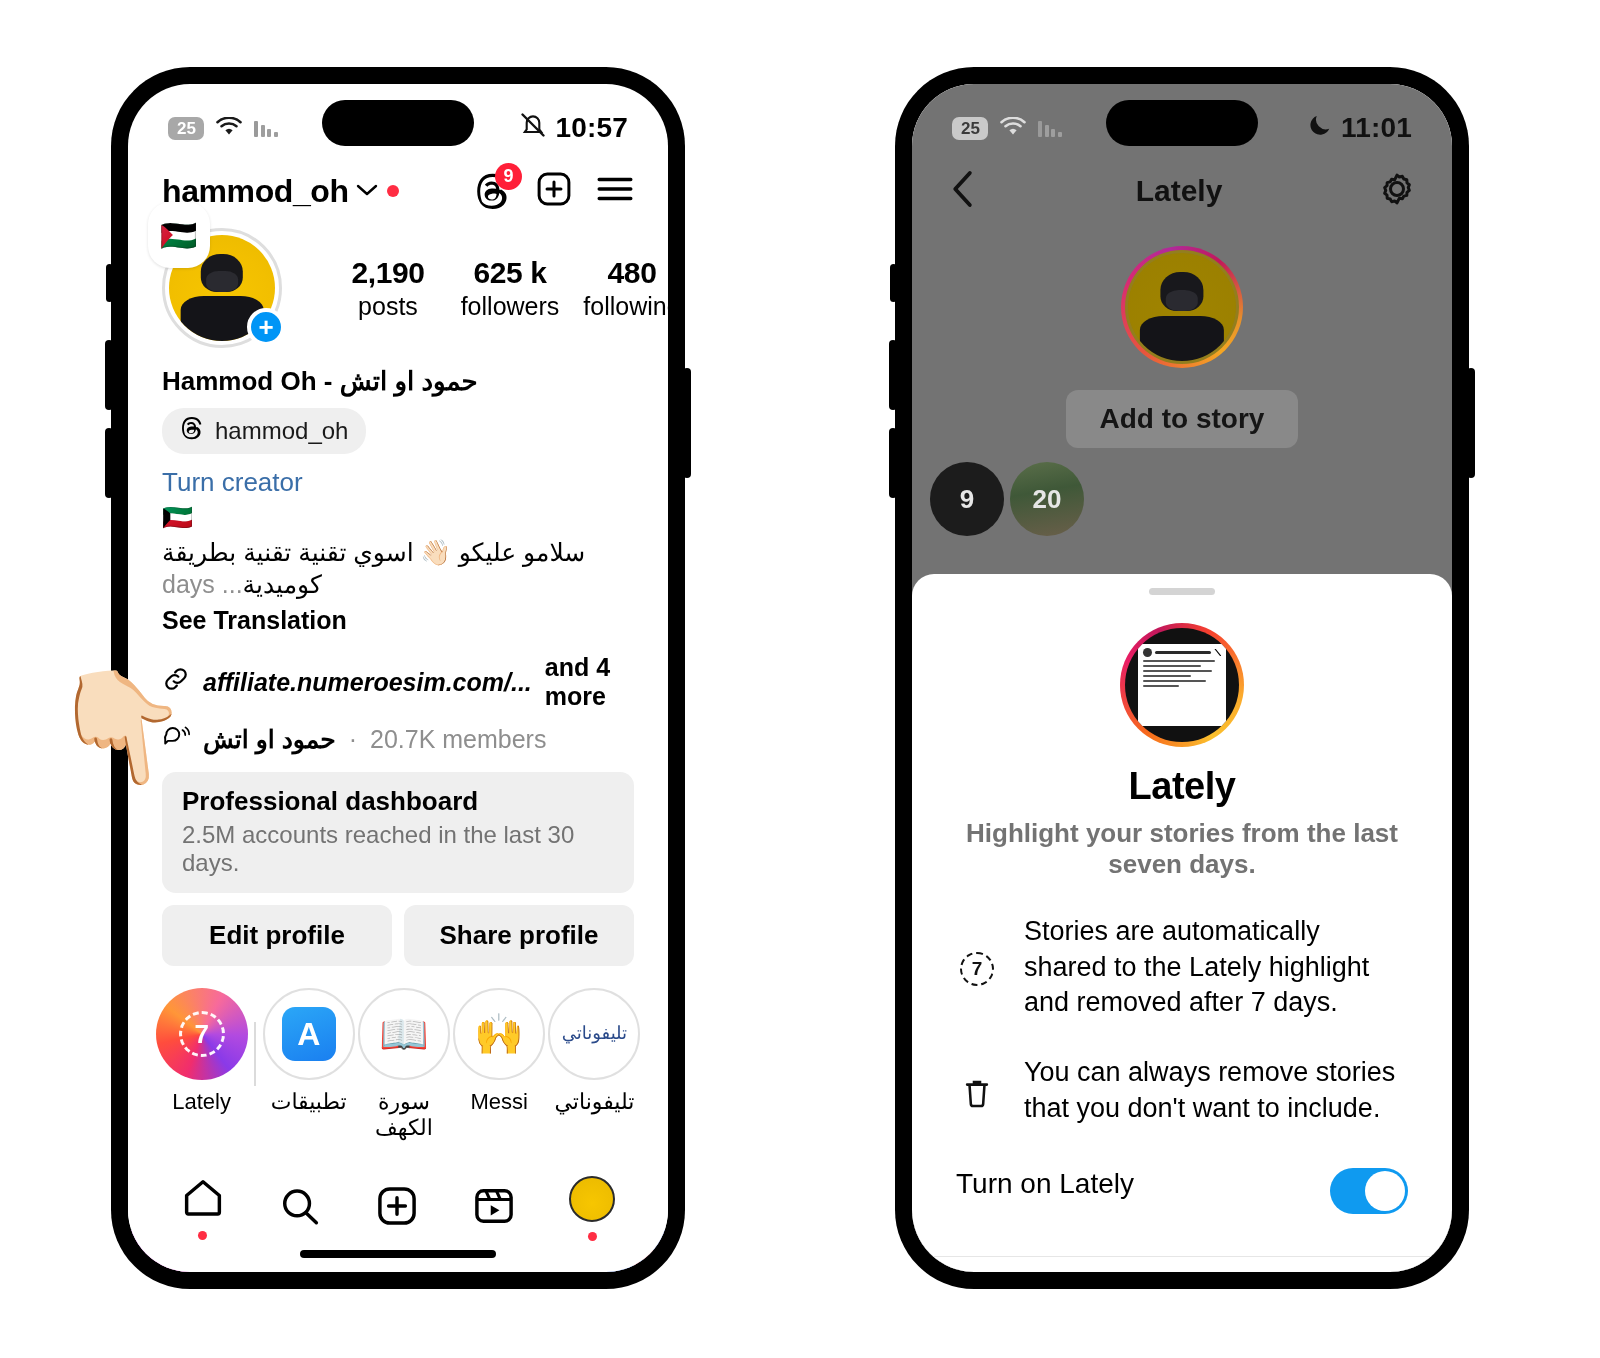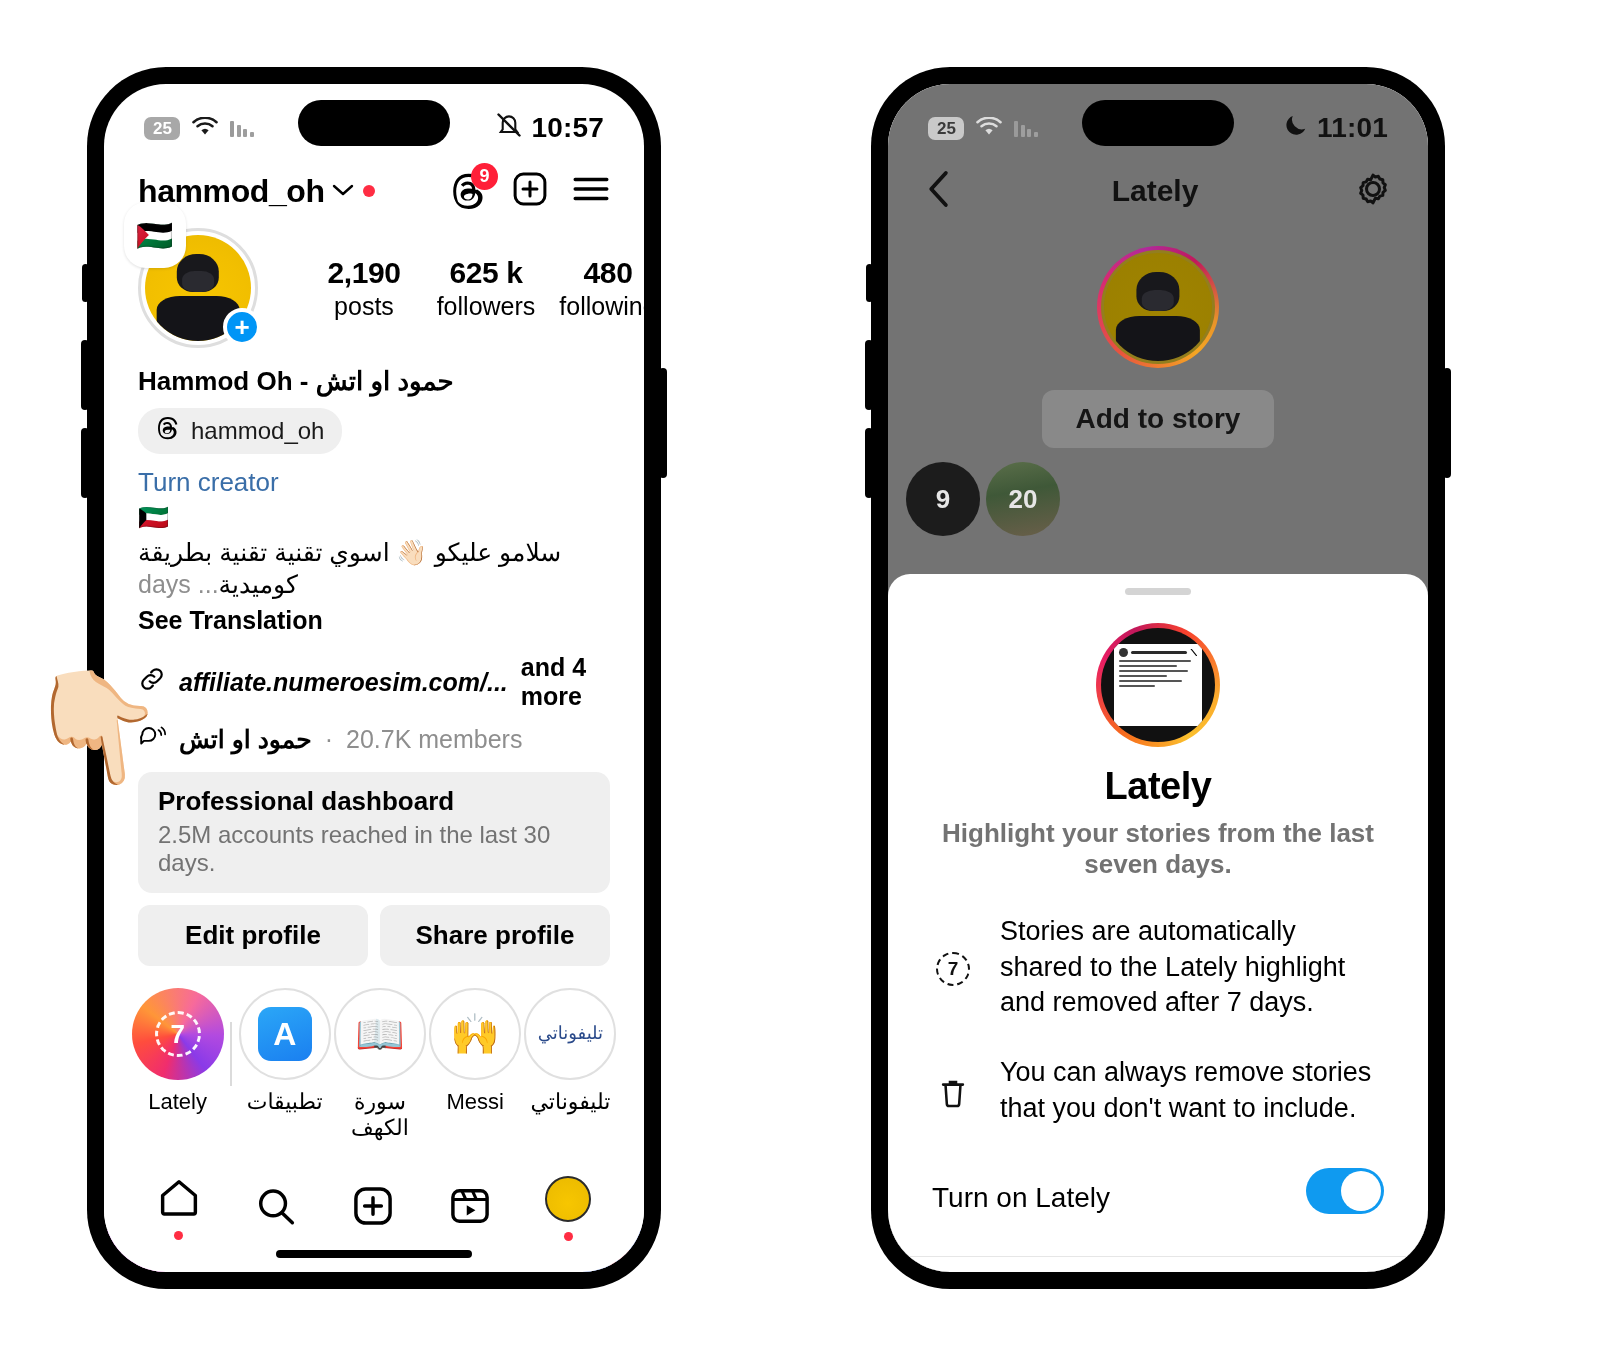--- a/index.html
+++ b/index.html
@@ -2,21 +2,21 @@
 <html><head>
 <meta charset="utf-8">
 <style>
   * { box-sizing: border-box; margin: 0; padding: 0; }
   html, body {
     width: 1600px; height: 1358px;
     background: #ffffff;
     font-family: "Liberation Sans", sans-serif;
     overflow: hidden;
   }
-  .stage { position: relative; width: 1408px; height: 1358px; }
+  .stage { position: relative; width: 1408px; height: 1358px; margin-left: 24px; }
 
   
   .phone {
     position: absolute;
     border-radius: 78px;
     background: #000;
     padding: 16px;
     box-shadow: 0 0 0 1px #000;
   }
   #phone-left  { left: 88px;  top: 68px;  width: 572px; height: 1220px; }
@@ -257,21 +257,21 @@
   .tw-top { display:flex; align-items:center; gap: 3px; }
   .tw-av { width: 9px; height: 9px; border-radius:50%; background:#333; }
   .tw-name { flex:1; height: 3px; background:#2a2a2a; border-radius:2px; }
   .tw-x { width: 7px; height: 7px; background:#000; clip-path: polygon(0 0,20% 0,100% 100%,80% 100%,0 0); }
   .tw-line { height: 2px; background:#555; border-radius:2px; }
   .sheet-title { text-align:center; font-size: 38px; font-weight: 700; color:#000; margin-top: 18px; letter-spacing:-.5px;}
   .sheet-sub { text-align:center; font-size: 26px; font-weight: 700; color:#737373; margin-top: 10px; padding: 0 26px;}
   .feat { display:flex; gap: 26px; padding: 0 44px; margin-top: 34px; }
   .feat-ic { width: 42px; flex: 0 0 42px; display:flex; align-items:center; justify-content:center; padding-top: 4px;}
   .feat-tx { font-size: 27px; line-height: 1.32; color:#000; }
-  .toggle-row { display:flex; align-items:flex-end; padding: 0 44px; margin-top: 42px; }
+  .toggle-row { display:flex; align-items:flex-start; padding: 0 44px; margin-top: 42px; }
   .toggle-lbl { font-size: 28px; color:#000; flex:1; }
   .toggle {
     width: 78px; height: 46px; border-radius: 24px; background:#0f9af0;
     position:relative;
   }
   .toggle .knob { position:absolute; right: 3px; top: 3px; width: 40px; height: 40px;
                   border-radius:50%; background:#fff; }
   .sheet-divider { height: 1px; background:#e6e6e6; margin-top: 42px; }
   .seven-dash {
     width: 34px; height: 34px; border-radius: 50%;

